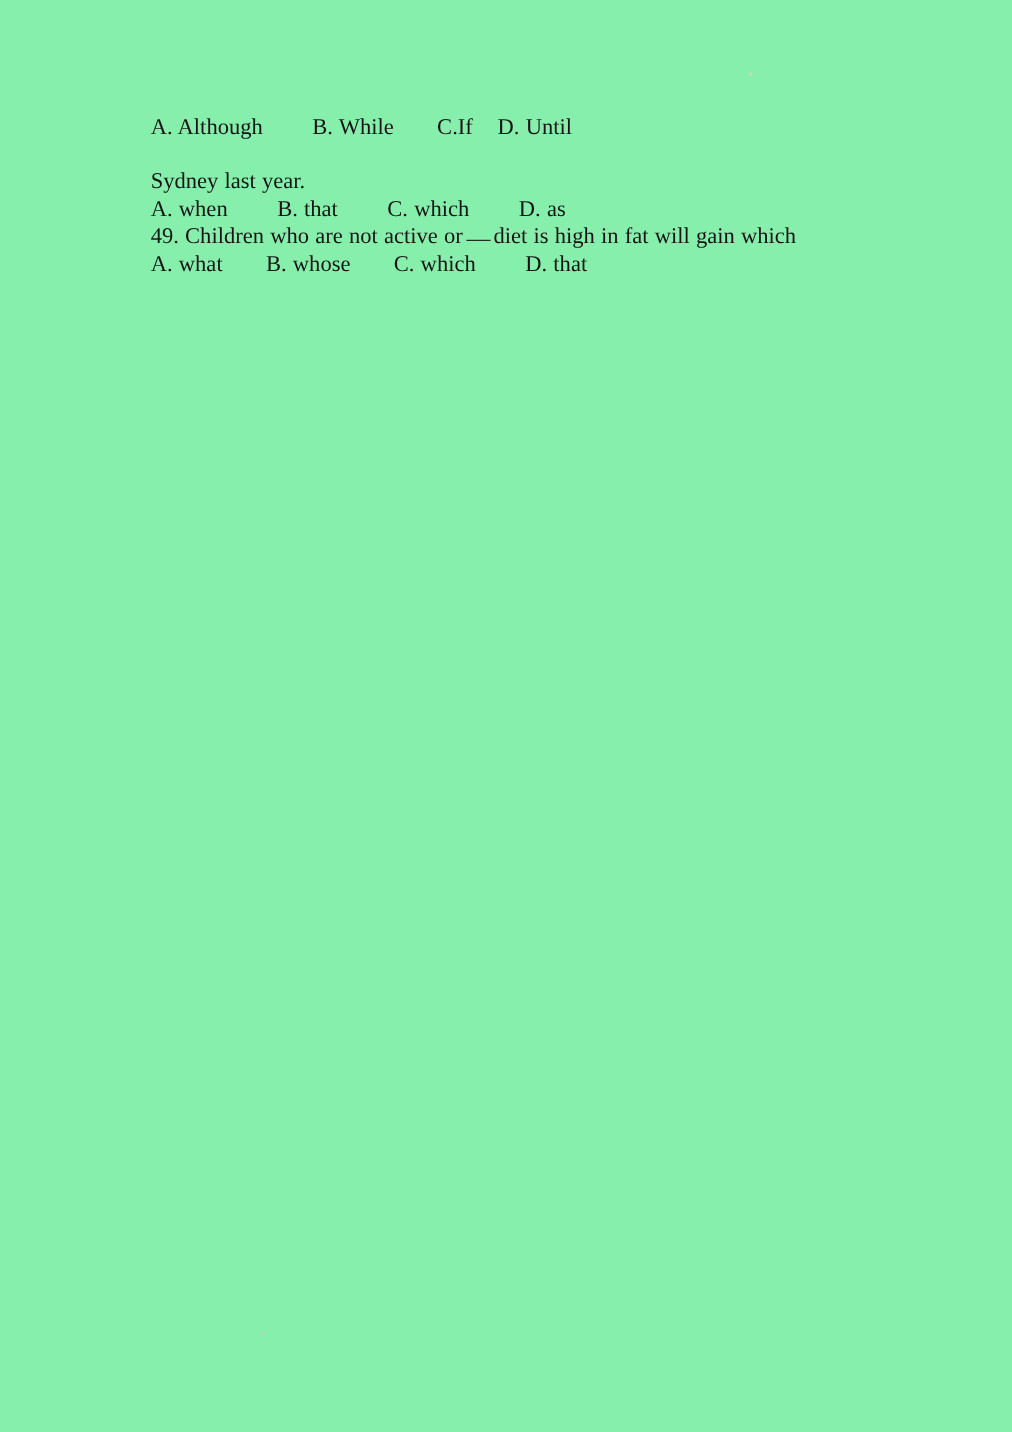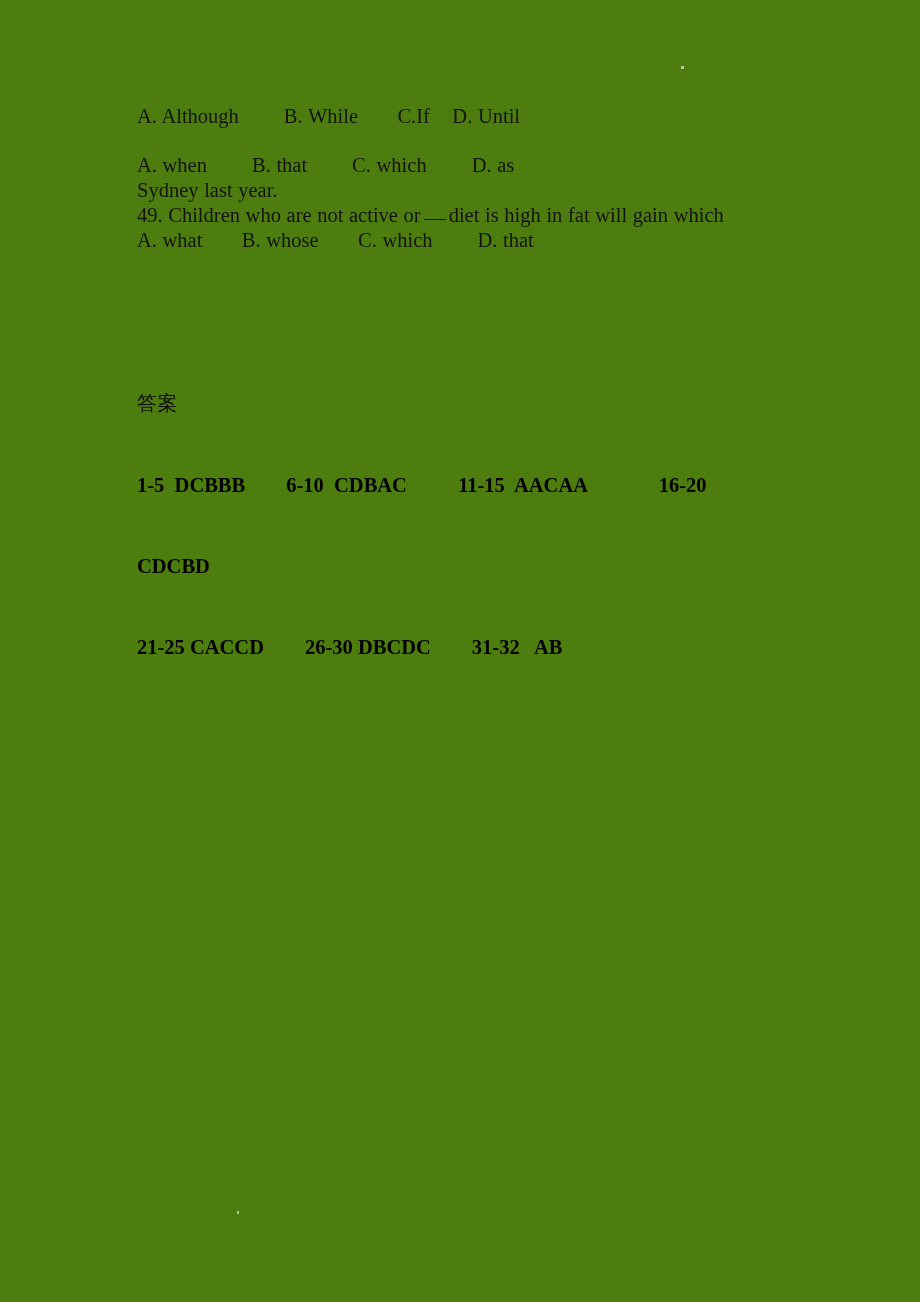--- a/index.html
+++ b/index.html
@@ -15,21 +15,21 @@
     color: #111111;
     overflow: hidden;
   }
 
   .page {
     position: absolute;
     left: 0;
     top: 0;
     width: 920px;
     height: 1302px;
-    background: #4d7c0f;
+    background: #86efac;
   }
 
   .content {
     position: absolute;
     left: 137px;
     top: 104px;
     width: 700px;
   }
 
   
@@ -118,33 +118,25 @@
 
   <div class="content">
 
     <div class="q-block">
       <div class="line options">A. Although        B. While       C.If    D. Until</div>
     </div>
 
     <div class="spacer-sm"></div>
 
     <div class="q-block">
+      <div class="line">Sydney last year.</div>
       <div class="line options">A. when        B. that        C. which        D. as</div>
-      <div class="line">Sydney last year.</div>
     </div>
 
     <div class="q-block">
       <div class="line"><span>49. Children who are not active or</span><span class="blank"></span><span>diet is high in fat will gain which</span></div>
       <div class="line options">A. what       B. whose       C. which        D. that</div>
     </div>
 
   </div>
 
-  <div class="answers">
-    <div class="answers-title">答案</div>
-    <div class="answers-body">
-      <div class="answers-row">1-5  DCBBB        6-10  CDBAC          11-15  AACAA              16-20</div>
-      <div class="answers-row">CDCBD</div>
-      <div class="answers-row">21-25 CACCD        26-30 DBCDC        31-32   AB</div>
-    </div>
-  </div>
 
 </div>
 
 </body></html>

